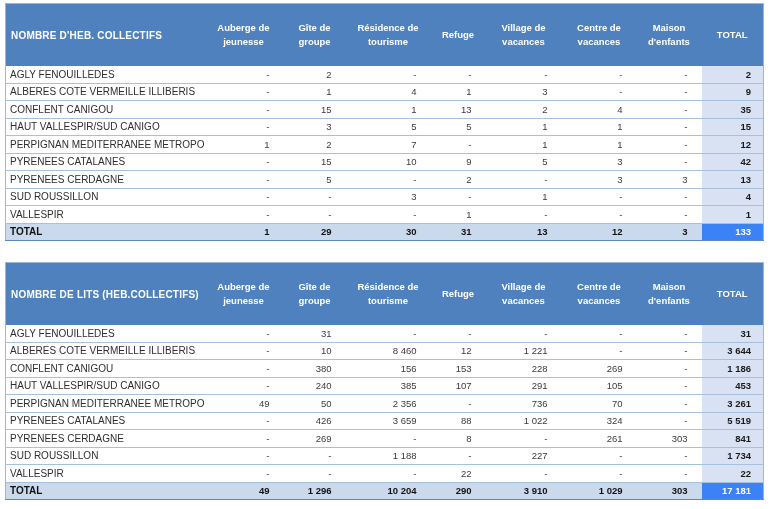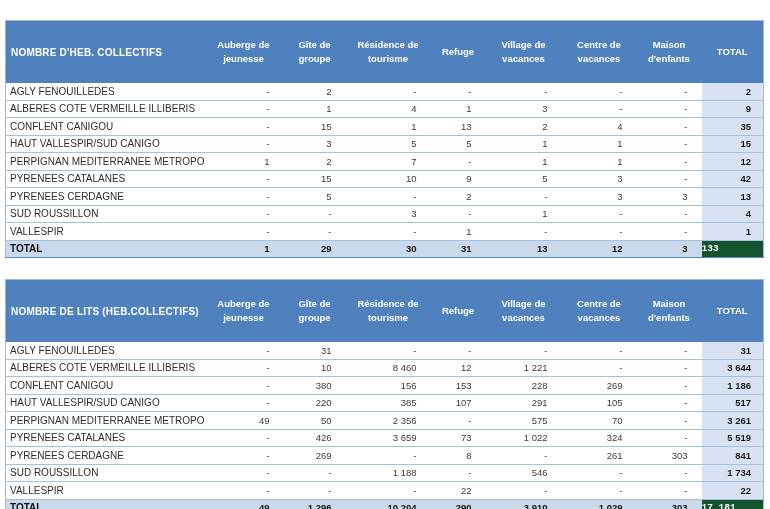--- a/index.html
+++ b/index.html
@@ -8,21 +8,21 @@
     background: #FFFFFF;
     width: 770px;
     height: 509px;
     font-family: "Liberation Sans", sans-serif;
     -webkit-font-smoothing: antialiased;
   }
   .page {
     width: 770px;
     height: 509px;
     box-sizing: border-box;
-    padding: 20px 0 0 5px;
+    padding: 3px 0 0 5px;
     overflow: hidden;
   }
   table.tbl {
     border-collapse: collapse;
     table-layout: fixed;
     width: 758px;
     border: 1px solid #9FB6D4;
   }
   table.tbl + table.tbl { margin-top: 21px; }
 
@@ -76,25 +76,24 @@
     color: #1A1A1A;
   }
   tr.totalrow td {
     background: #CBD9ED;
     font-weight: bold;
     color: #111111;
     border-top: 1px solid #5B88BE;
     border-bottom: 1px solid #5B88BE;
   }
   tr.totalrow td.grand {
-    background: #14532d;
+    background: #3b82f6;
     color: #FFFFFF;
-    text-align: left;
+    text-align: right;
     padding-right: 12px;
-    font-family: Liberation Mono, monospace;
   }
 </style>
 </head>
 <body>
 
 <div class="page">
 
   <table class="tbl">
     <colgroup>
       <col style="width:198px">
@@ -289,45 +288,45 @@
         <td class="num">156</td>
         <td class="num">153</td>
         <td class="num">228</td>
         <td class="num">269</td>
         <td class="num">-</td>
         <td class="totcol">1 186</td>
       </tr>
       <tr>
         <td class="lbl">HAUT VALLESPIR/SUD CANIGO</td>
         <td class="num">-</td>
-        <td class="num">220</td>
+        <td class="num">240</td>
         <td class="num">385</td>
         <td class="num">107</td>
         <td class="num">291</td>
         <td class="num">105</td>
         <td class="num">-</td>
-        <td class="totcol">517</td>
+        <td class="totcol">453</td>
       </tr>
       <tr>
         <td class="lbl">PERPIGNAN MEDITERRANEE METROPOLE</td>
         <td class="num">49</td>
         <td class="num">50</td>
         <td class="num">2 356</td>
         <td class="num">-</td>
-        <td class="num">575</td>
+        <td class="num">736</td>
         <td class="num">70</td>
         <td class="num">-</td>
         <td class="totcol">3 261</td>
       </tr>
       <tr>
         <td class="lbl">PYRENEES CATALANES</td>
         <td class="num">-</td>
         <td class="num">426</td>
         <td class="num">3 659</td>
-        <td class="num">73</td>
+        <td class="num">88</td>
         <td class="num">1 022</td>
         <td class="num">324</td>
         <td class="num">-</td>
         <td class="totcol">5 519</td>
       </tr>
       <tr>
         <td class="lbl">PYRENEES CERDAGNE</td>
         <td class="num">-</td>
         <td class="num">269</td>
         <td class="num">-</td>
@@ -336,21 +335,21 @@
         <td class="num">261</td>
         <td class="num">303</td>
         <td class="totcol">841</td>
       </tr>
       <tr>
         <td class="lbl">SUD ROUSSILLON</td>
         <td class="num">-</td>
         <td class="num">-</td>
         <td class="num">1 188</td>
         <td class="num">-</td>
-        <td class="num">546</td>
+        <td class="num">227</td>
         <td class="num">-</td>
         <td class="num">-</td>
         <td class="totcol">1 734</td>
       </tr>
       <tr>
         <td class="lbl">VALLESPIR</td>
         <td class="num">-</td>
         <td class="num">-</td>
         <td class="num">-</td>
         <td class="num">22</td>

